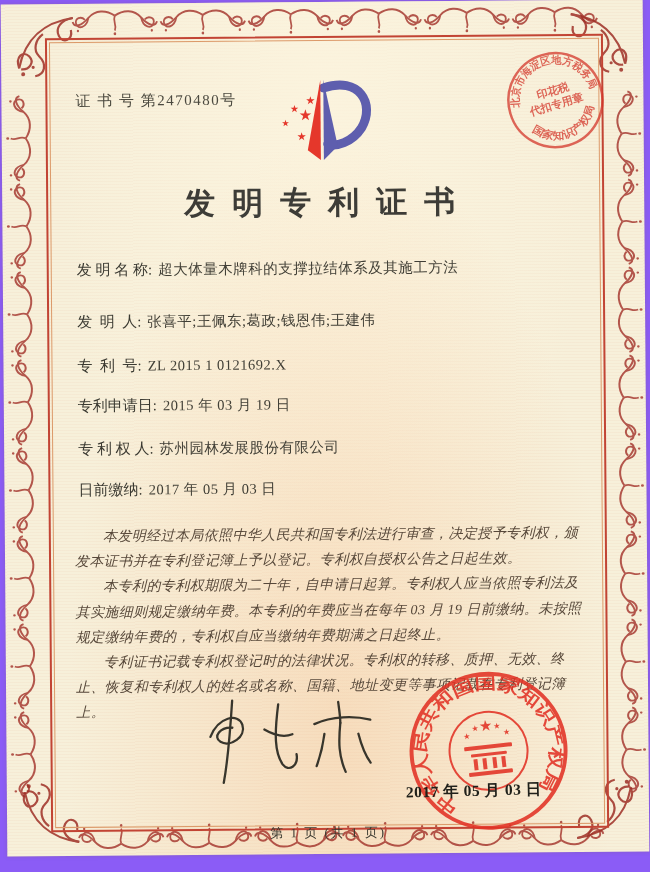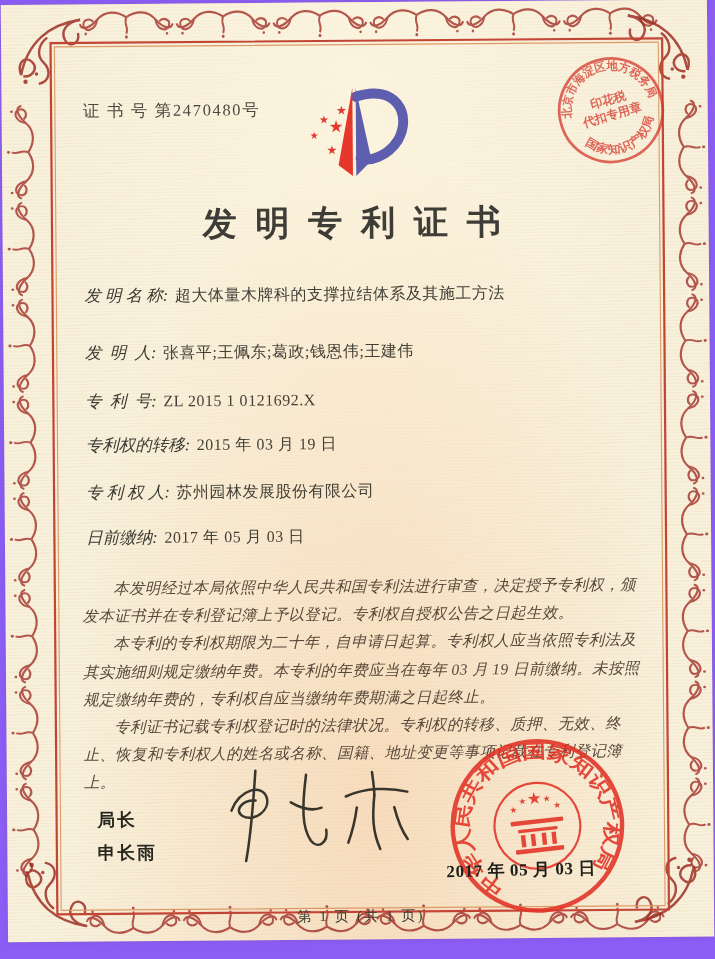--- a/index.html
+++ b/index.html
@@ -19,21 +19,21 @@
   svg{display:block}
   .border-orn{position:absolute;left:0;top:0;width:642px;height:852px;pointer-events:none;}
   .frame{position:absolute;left:44px;top:34px;right:40px;bottom:24px;border:2px solid #c24434;}
   .frame-inner{position:absolute;inset:2px;border:1px solid #dc9a6a;}
   .certno{position:absolute;left:74px;top:88px;font-size:15px;letter-spacing:1.5px;color:#4b493f;white-space:pre;}
   .logo{position:absolute;left:276px;top:72px;}
   .title{position:absolute;left:0;top:180px;width:100%;text-align:center;
          font-size:31px;font-weight:700;letter-spacing:17px;padding-left:10px;box-sizing:border-box;color:#3d3c37;}
   .fields{position:absolute;left:74px;top:256px;right:56px;}
   .field{display:flex;align-items:baseline;font-size:15px;line-height:21px;}
-  .flabel{white-space:pre;color:#3a3931;flex:0 0 auto;font-style:italic;}
+  .flabel{white-space:pre;color:#3a3931;flex:0 0 auto;}
   .fvalue{margin-left:6px;font-size:14.5px;letter-spacing:.5px;color:#413f36;white-space:pre;}
   .f0{margin-bottom:31px}.f1{margin-bottom:23px}.f2{margin-bottom:19px}
   .f3{margin-bottom:22px}.f4{margin-bottom:20px}
   .body-text{position:absolute;left:70px;right:58px;top:520px;font-size:14px;line-height:1.8;
              color:#57483a;font-style:italic;}
   .body-text p{margin:0;text-indent:2em;letter-spacing:.4px;}
   .signoff{position:absolute;left:82px;top:728px;font-size:16px;font-weight:600;color:#27261f;
            line-height:30px;letter-spacing:2px;font-family:"Liberation Sans",sans-serif;}
   .signature{position:absolute;left:196px;top:692px;}
   .seal{position:absolute;left:396px;top:664px;transform:rotate(-6deg);}
@@ -135,43 +135,39 @@
     </div>
     <div class="field f1">
       <span class="flabel">发  明  人:</span>
       <span class="fvalue">张喜平;王佩东;葛政;钱恩伟;王建伟</span>
     </div>
     <div class="field f2">
       <span class="flabel">专  利  号:</span>
       <span class="fvalue">ZL 2015 1 0121692.X</span>
     </div>
     <div class="field f3">
-      <span class="flabel">专利权的转移:</span>
+      <span class="flabel">专利申请日:</span>
       <span class="fvalue">2015 年 03 月 19 日</span>
     </div>
     <div class="field f4">
       <span class="flabel">专 利 权 人:</span>
       <span class="fvalue">苏州园林发展股份有限公司</span>
     </div>
     <div class="field f5">
       <span class="flabel">日前缴纳:</span>
       <span class="fvalue">2017 年 05 月 03 日</span>
     </div>
   </div>
 
   <div class="body-text">
     <p>本发明经过本局依照中华人民共和国专利法进行审查，决定授予专利权，颁发本证书并在专利登记簿上予以登记。专利权自授权公告之日起生效。</p>
     <p>本专利的专利权期限为二十年，自申请日起算。专利权人应当依照专利法及其实施细则规定缴纳年费。本专利的年费应当在每年 03 月 19 日前缴纳。未按照规定缴纳年费的，专利权自应当缴纳年费期满之日起终止。</p>
     <p>专利证书记载专利权登记时的法律状况。专利权的转移、质押、无效、终止、恢复和专利权人的姓名或名称、国籍、地址变更等事项记载在专利登记簿上。</p>
   </div>
 
-  <div class="signoff">
-    <div>局长</div>
-    <div>申长雨</div>
-  </div>
 
   <svg class="signature" width="180" height="96" viewBox="0 0 180 96" xmlns="http://www.w3.org/2000/svg">
     <g stroke="#23231c" stroke-width="2.3" fill="none" stroke-linecap="round" opacity="0.9">
       <path d="M8,42 C16,22 36,18 40,30 C44,42 28,53 18,47 C10,42 18,32 30,33"></path>
       <path d="M30,6 C28,34 26,62 21,88"></path>
       <path d="M62,35 C72,41 82,43 90,40"></path>
       <path d="M76,10 C72,40 72,58 80,70 C86,78 96,72 94,60"></path>
       <path d="M112,30 C130,22 152,22 168,26"></path>
       <path d="M136,8 C137,16 138,22 138,29"></path>
       <path d="M138,29 C136,48 136,62 143,78"></path>

